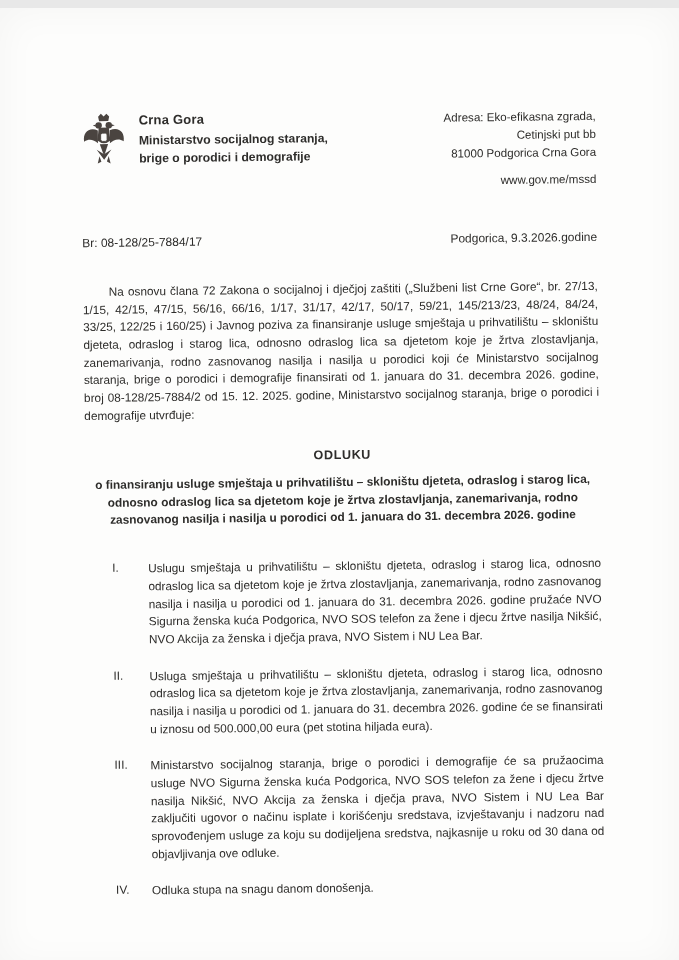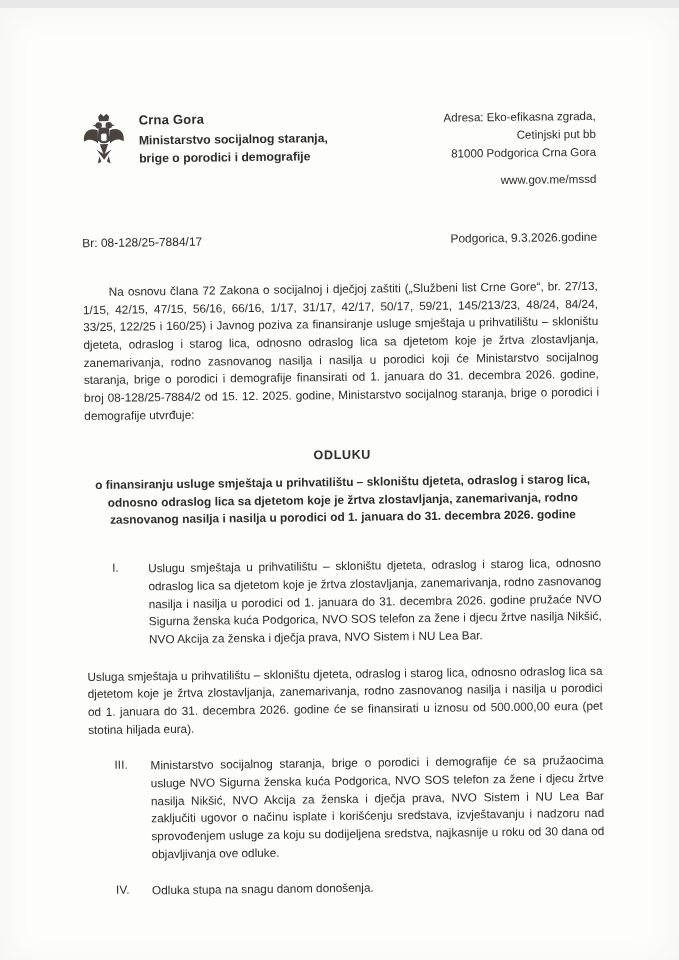--- a/index.html
+++ b/index.html
@@ -168,20 +168,21 @@
 
     <h1 class="decision-title">ODLUKU</h1>
     <h2 class="decision-subtitle">o finansiranju usluge smještaja u prihvatilištu – skloništu djeteta, odraslog i starog lica, odnosno odraslog lica sa djetetom koje je žrtva zlostavljanja, zanemarivanja, rodno zasnovanog nasilja i nasilja u porodici od 1. januara do 31. decembra 2026. godine</h2>
 
     <div class="items">
       <div class="item">
         <div class="item-num">I.</div>
         <div class="item-text">Uslugu smještaja u prihvatilištu – skloništu djeteta, odraslog i starog lica, odnosno odraslog lica sa djetetom koje je žrtva zlostavljanja, zanemarivanja, rodno zasnovanog nasilja i nasilja u porodici od 1. januara do 31. decembra 2026. godine pružaće NVO Sigurna ženska kuća Podgorica, NVO SOS telefon za žene i djecu žrtve nasilja Nikšić, NVO Akcija za ženska i dječja prava, NVO Sistem i NU Lea Bar.</div>
       </div>
       <div class="item">
+        <div class="item-num">II.</div>
         <div class="item-text">Usluga smještaja u prihvatilištu – skloništu djeteta, odraslog i starog lica, odnosno odraslog lica sa djetetom koje je žrtva zlostavljanja, zanemarivanja, rodno zasnovanog nasilja i nasilja u porodici od 1. januara do 31. decembra 2026. godine će se finansirati u iznosu od 500.000,00 eura (pet stotina hiljada eura).</div>
       </div>
       <div class="item">
         <div class="item-num">III.</div>
         <div class="item-text">Ministarstvo socijalnog staranja, brige o porodici i demografije će sa pružaocima usluge NVO Sigurna ženska kuća Podgorica, NVO SOS telefon za žene i djecu žrtve nasilja Nikšić, NVO Akcija za ženska i dječja prava, NVO Sistem i NU Lea Bar zaključiti ugovor o načinu isplate i korišćenju sredstava, izvještavanju i nadzoru nad sprovođenjem usluge za koju su dodijeljena sredstva, najkasnije u roku od 30 dana od objavljivanja ove odluke.</div>
       </div>
       <div class="item">
         <div class="item-num">IV.</div>
         <div class="item-text">Odluka stupa na snagu danom donošenja.</div>
       </div>

